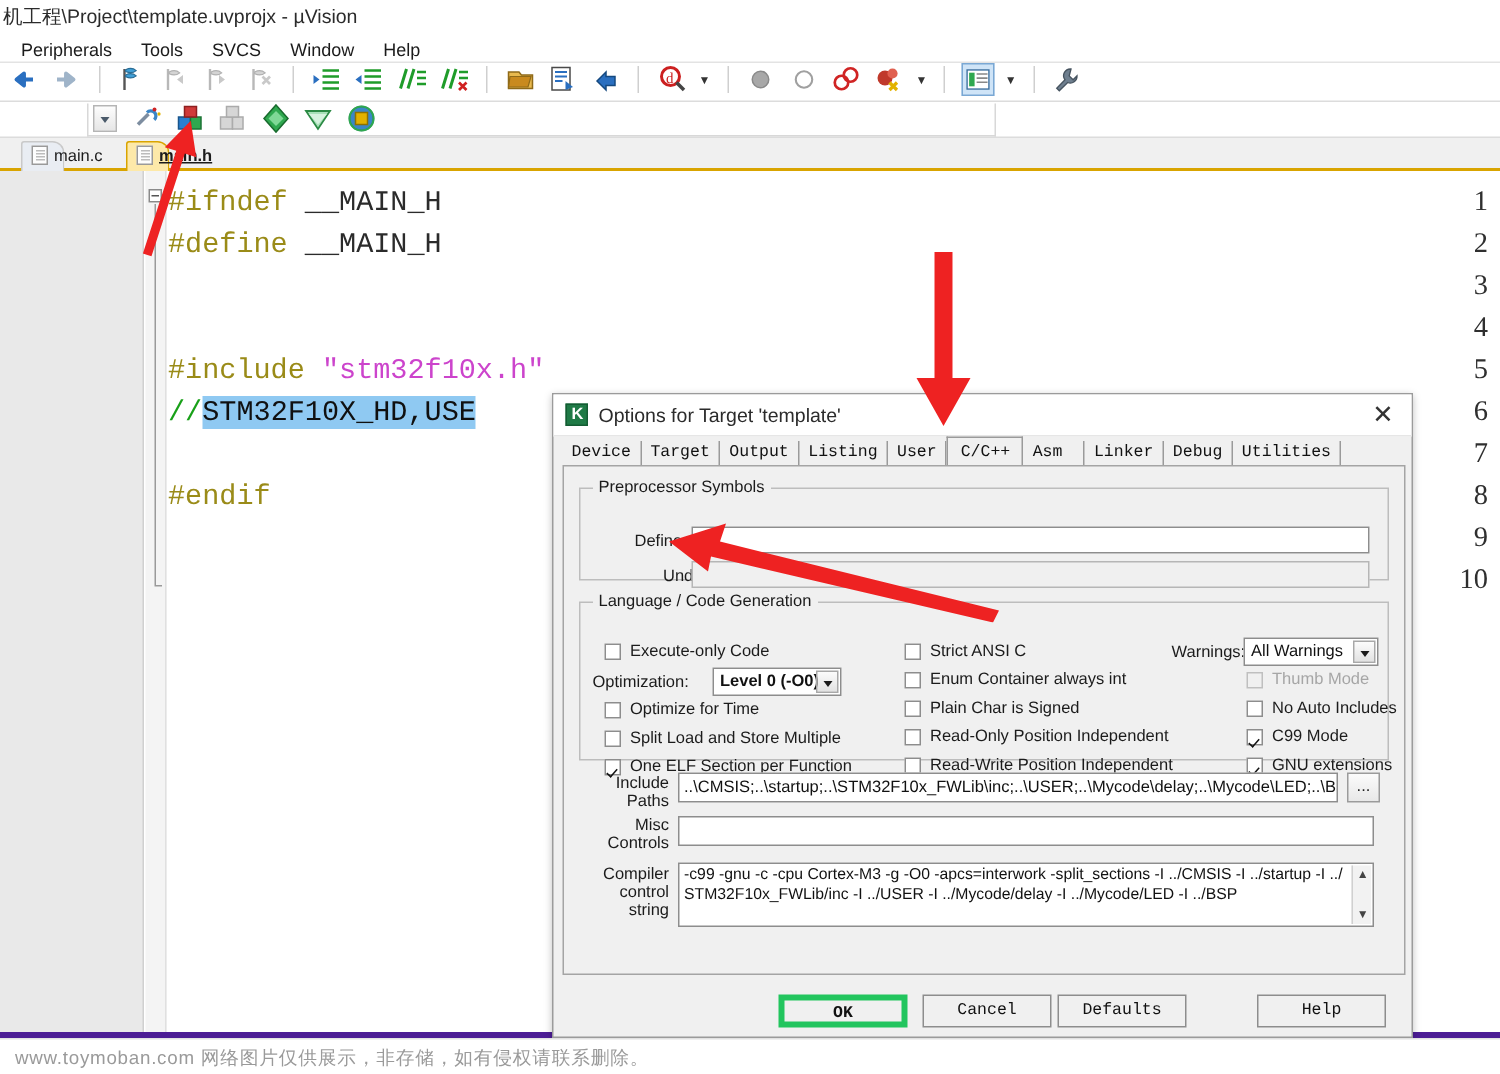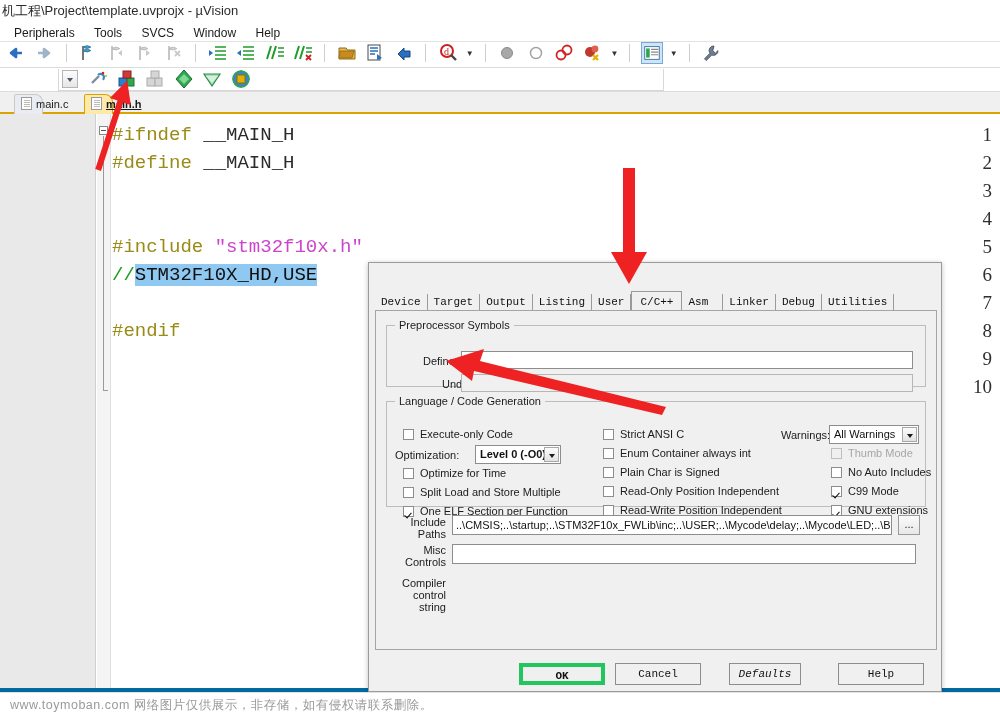--- a/index.html
+++ b/index.html
@@ -3,21 +3,21 @@
 <meta charset="utf-8">
 <style>
   * { box-sizing: border-box; }
   html, body {
     margin: 0; padding: 0;
     width: 1000px; height: 716px;
     overflow: hidden;
     font-family: "Liberation Sans", sans-serif;
     background: #ffffff;
   }
-  #app { position: relative; width: 1000px; height: 716px; background:#0369a1; }
+  #app { position: relative; width: 1000px; height: 716px; background:#4c1d95; }
 
   
   .titlebar {
     position:absolute; left:0; top:0; width:1000px; height:22px;
     background:#ffffff; color:#2b2b2b;
     font-size:13px; line-height:22px; padding-left:2px; white-space:nowrap;
     overflow:hidden;
   }
 
   
@@ -528,20 +528,25 @@
         <div class="codeline" style="top: 178px;"></div>
         <div class="codeline" style="top: 206px;"><span class="k-pre">#endif</span></div>
         <div class="codeline" style="top: 234px;"></div>
         <div class="codeline" style="top: 262px;"></div>
       </div>
 
   </div>
 
   <div class="dialog">
 
+    <div class="dlg-title">
+      <span class="icon"></span>
+      <span class="txt">Options for Target 'template'</span>
+      <span class="dlg-close">✕</span>
+    </div>
 
     <div class="dlg-tabs">
       <span class="dtab">Device</span><span class="dtab">Target</span><span class="dtab">Output</span><span class="dtab">Listing</span><span class="dtab">User</span><span class="dtab active">C/C++</span><span class="dtab" style="padding:0 14px 0 6px;">Asm</span><span class="dtab">Linker</span><span class="dtab">Debug</span><span class="dtab">Utilities</span>
     </div>
 
     <div class="dlg-body">
 
       <fieldset class="grp" style="left:10px; top:8px; width:540px; height:68px;">
         <legend>Preprocessor Symbols</legend>
         <span class="lbl" style="left:36px; top:24px;">Define:</span>
@@ -610,25 +615,32 @@
       <div class="tinput" style="left:76px; top:204px; width:440px; height:20px; line-height:18px;">..\CMSIS;..\startup;..\STM32F10x_FWLib\inc;..\USER;..\Mycode\delay;..\Mycode\LED;..\BSP</div>
       <div class="dots-btn" style="left:522px; top:204px;">...</div>
 
       <span class="lbl" style="left:22px; top:233px; text-align:right; width:48px;">Misc</span>
       <span class="lbl" style="left:14px; top:245px; text-align:right; width:56px;">Controls</span>
       <div class="tinput" style="left:76px; top:233px; width:464px; height:20px;"></div>
 
       <span class="lbl" style="left:14px; top:266px; text-align:right; width:56px;">Compiler</span>
       <span class="lbl" style="left:14px; top:278px; text-align:right; width:56px;">control</span>
       <span class="lbl" style="left:14px; top:290px; text-align:right; width:56px;">string</span>
+      <div class="ta" style="left:76px; top:264px; width:464px; height:43px;">
+        <span style="display:block; padding-right:16px;">-c99 -gnu -c -cpu Cortex-M3 -g -O0 -apcs=interwork -split_sections -I ../CMSIS -I ../startup -I ../STM32F10x_FWLib/inc -I ../USER -I ../Mycode/delay -I ../Mycode/LED -I ../BSP</span>
+        <span class="ta-scroll">
+          <span class="up">▲</span>
+          <span class="dn">▼</span>
+        </span>
+      </div>
     </div>
 
     <div class="dbtn default" style="left:150px; top:400px; width:86px;">OK</div>
     <div class="dbtn" style="left:246px; top:400px; width:86px;">Cancel</div>
-    <div class="dbtn" style="left:360px; top:400px; width:72px;font-style:italic;">Defaults</div>
+    <div class="dbtn" style="left:336px; top:400px; width:86px;">Defaults</div>
     <div class="dbtn" style="left:469px; top:400px; width:86px;">Help</div>
   </div>
 
   <svg class="arrow-svg" style="left:80px; top:74px;" width="60" height="100" viewBox="0 0 60 100">
     <path d="M30 98 L30 26 L22 26 L33 4 L44 26 L36 26 L36 98 Z" fill="#ee2222" transform="rotate(18 32 50)"></path>
   </svg>
 
   <svg class="arrow-svg" style="left:595px; top:168px;" width="70" height="120" viewBox="0 0 70 120">
     <path d="M28 0 L40 0 L40 84 L52 84 L34 116 L16 84 L28 84 Z" fill="#ee2222"></path>
   </svg>

